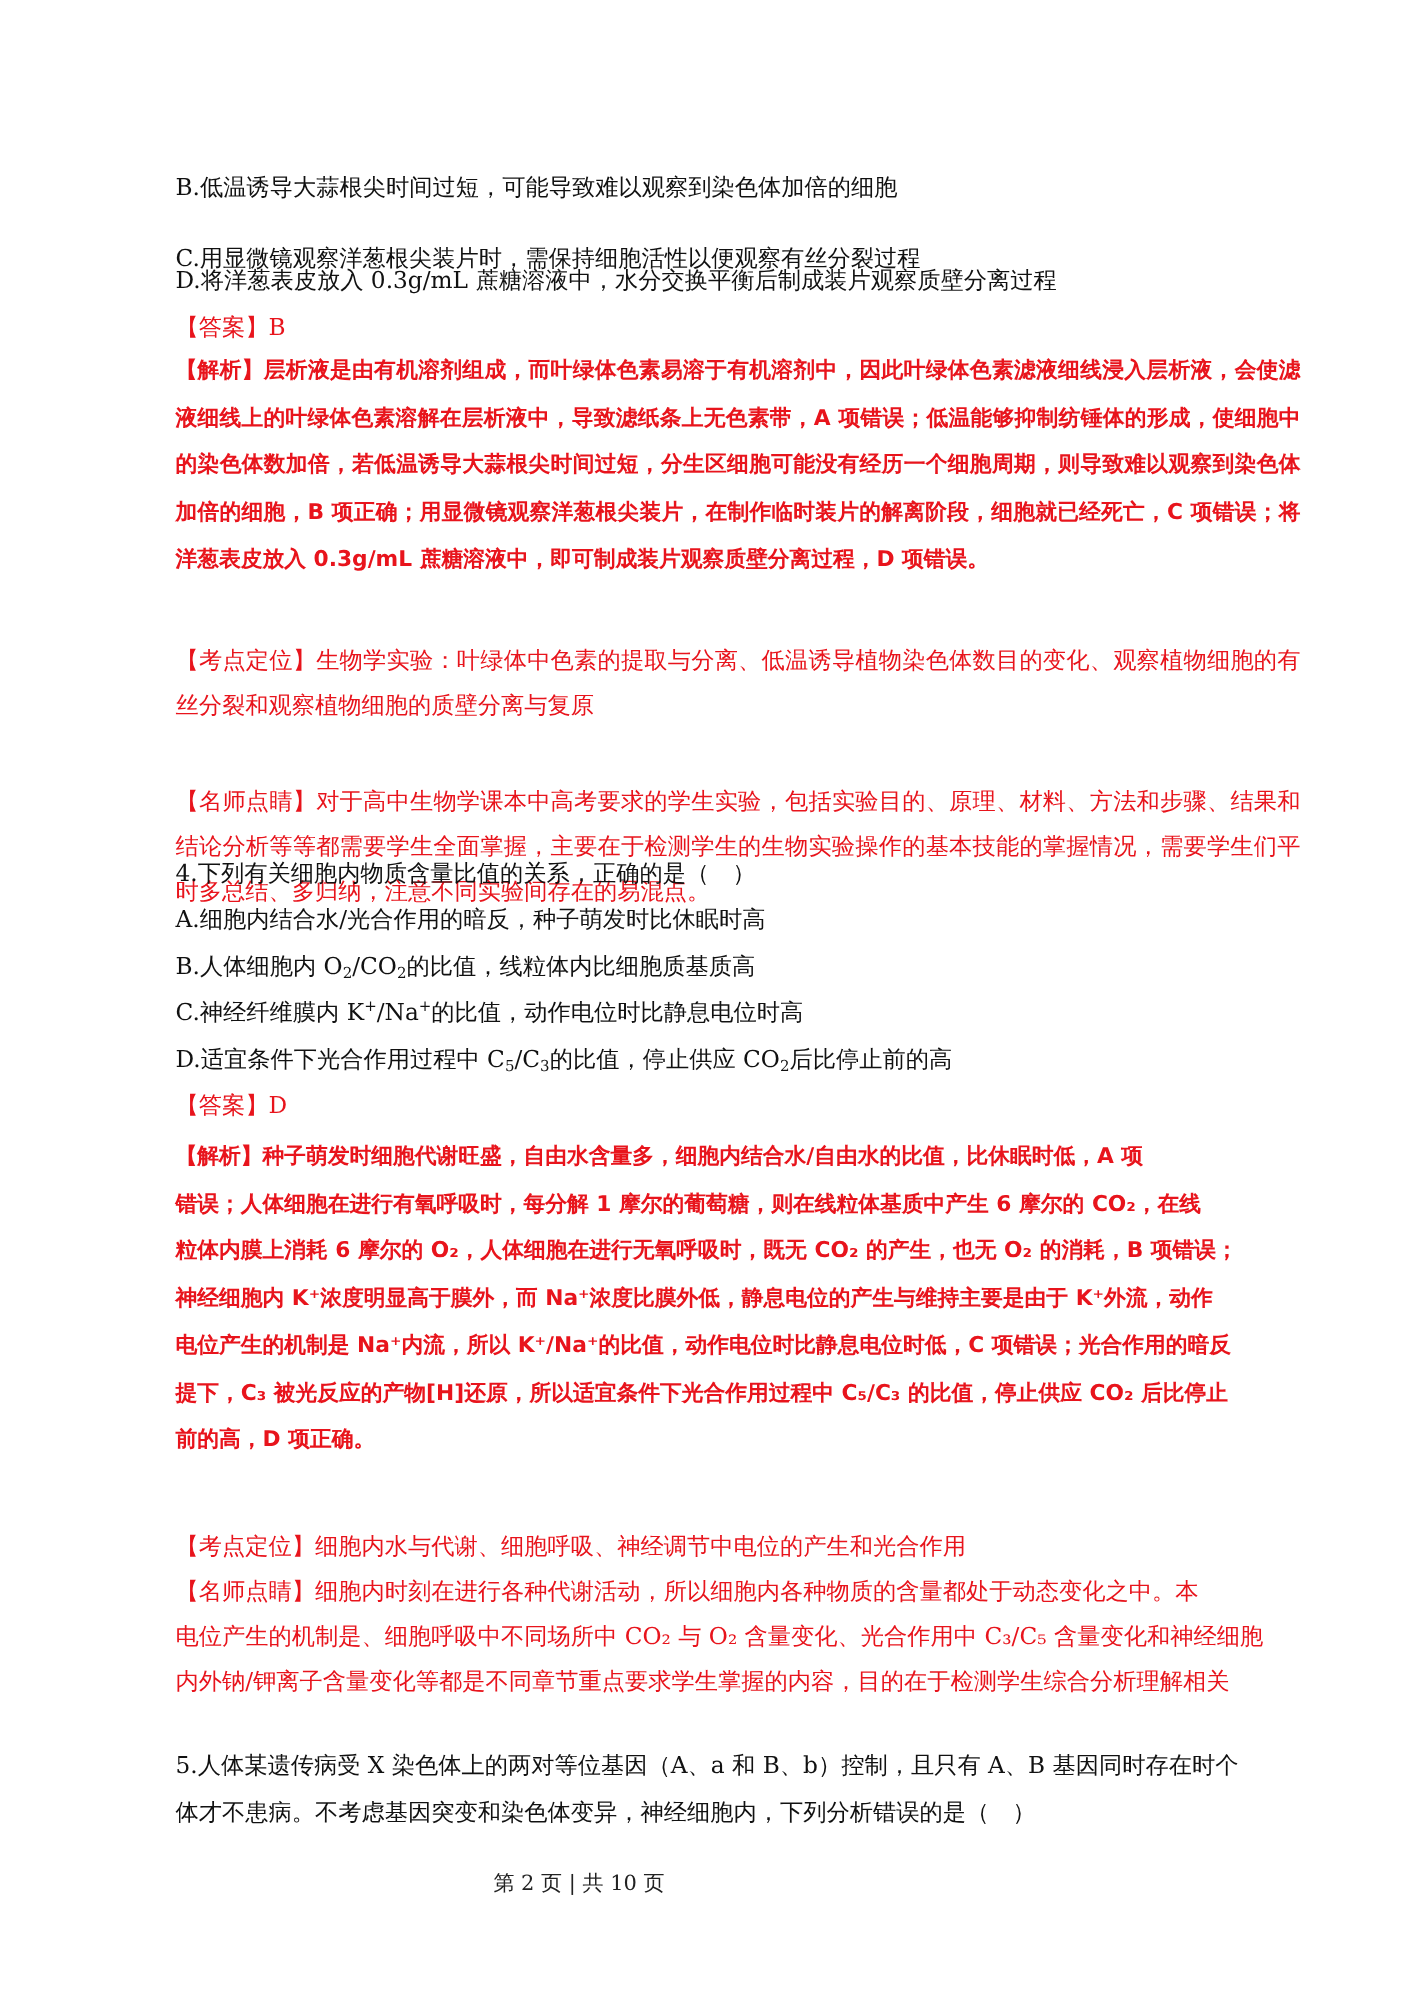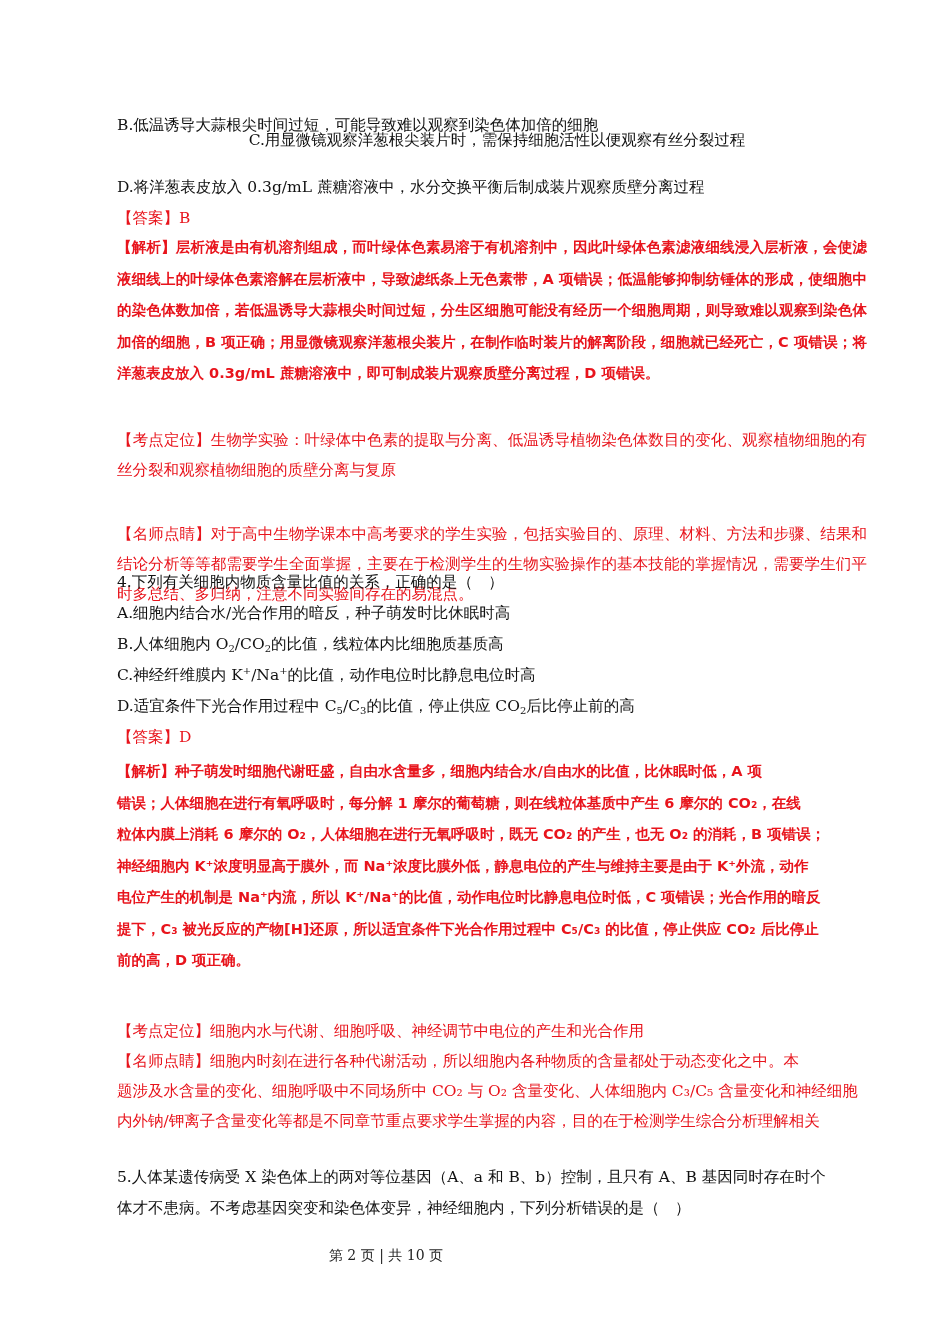--- a/index.html
+++ b/index.html
@@ -24,21 +24,21 @@
   .para { position: absolute; left: 117px; width: 750px; font-size: 15.5px; line-height: 31px; }
   .para.bold { font-family: "DejaVu Sans", "Liberation Sans", sans-serif; font-weight: bold; font-size: 14.5px; color: #e8141c; line-height: 31.5px; text-align: justify; }
   .para.red { color: #e8141c; text-align: justify; }
 </style>
 </head>
 <body>
 
 <div class="page">
 
   <div class="line" style="top:115px;">B.低温诱导大蒜根尖时间过短，可能导致难以观察到染色体加倍的细胞</div>
-  <div class="line" style="top:130px;text-align:center;">C.用显微镜观察洋葱根尖装片时，需保持细胞活性以便观察有丝分裂过程</div>
+  <div class="line" style="top:162px;">C.用显微镜观察洋葱根尖装片时，需保持细胞活性以便观察有丝分裂过程</div>
   <div class="line" style="top:177px;">D.将洋葱表皮放入 0.3g/mL 蔗糖溶液中，水分交换平衡后制成装片观察质壁分离过程</div>
 
   <div class="line" style="top:208px;">
     <span class="tag">【答案】</span><span class="red">B</span>
   </div>
 
   <div class="para bold" style="top:232px; text-indent:0;">
     <span>【解析】</span><span>层析液是由有机溶剂组成，而叶绿体色素易溶于有机溶剂中，因此叶绿体色素滤液细线浸入层析液，会使滤液细线上的叶绿体色素溶解在层析液中，导致滤纸条上无色素带，A 项错误；低温能够抑制纺锤体的形成，使细胞中的染色体数加倍，若低温诱导大蒜根尖时间过短，分生区细胞可能没有经历一个细胞周期，则导致难以观察到染色体加倍的细胞，B 项正确；用显微镜观察洋葱根尖装片，在制作临时装片的解离阶段，细胞就已经死亡，C 项错误；将洋葱表皮放入 0.3g/mL 蔗糖溶液中，即可制成装片观察质壁分离过程，D 项错误。</span>
   </div>
 
@@ -75,21 +75,21 @@
     <div>提下，C₃ 被光反应的产物[H]还原，所以适宜条件下光合作用过程中 C₅/C₃ 的比值，停止供应 CO₂ 后比停止</div>
     <div>前的高，D 项正确。</div>
   </div>
 
   <div class="para red" style="top:1016px; line-height:30px;">
     <span>【考点定位】</span><span>细胞内水与代谢、细胞呼吸、神经调节中电位的产生和光合作用</span>
   </div>
 
   <div class="para red" style="top:1046px; line-height:30px;">
     <div><span>【名师点睛】</span><span>细胞内时刻在进行各种代谢活动，所以细胞内各种物质的含量都处于动态变化之中。本</span></div>
-    <div>题涉及水含量的变化、细胞呼吸中不同场所中 CO₂ 与 O₂ 含量变化、人体细胞内 C₃/C₅ 含量变化和神经细胞</div>
+    <div>电位产生的机制是、细胞呼吸中不同场所中 CO₂ 与 O₂ 含量变化、光合作用中 C₃/C₅ 含量变化和神经细胞</div>
     <div>内外钠/钾离子含量变化等都是不同章节重点要求学生掌握的内容，目的在于检测学生综合分析理解相关</div>
   </div>
 
   <div class="para" style="top:1162px; line-height:31px;">
     <div>5.人体某遗传病受 X 染色体上的两对等位基因（A、a 和 B、b）控制，且只有 A、B 基因同时存在时个</div>
     <div>体才不患病。不考虑基因突变和染色体变异，神经细胞内，下列分析错误的是（　）</div>
   </div>
 
   <div class="footer">第 2 页 | 共 10 页</div>
 </div>

